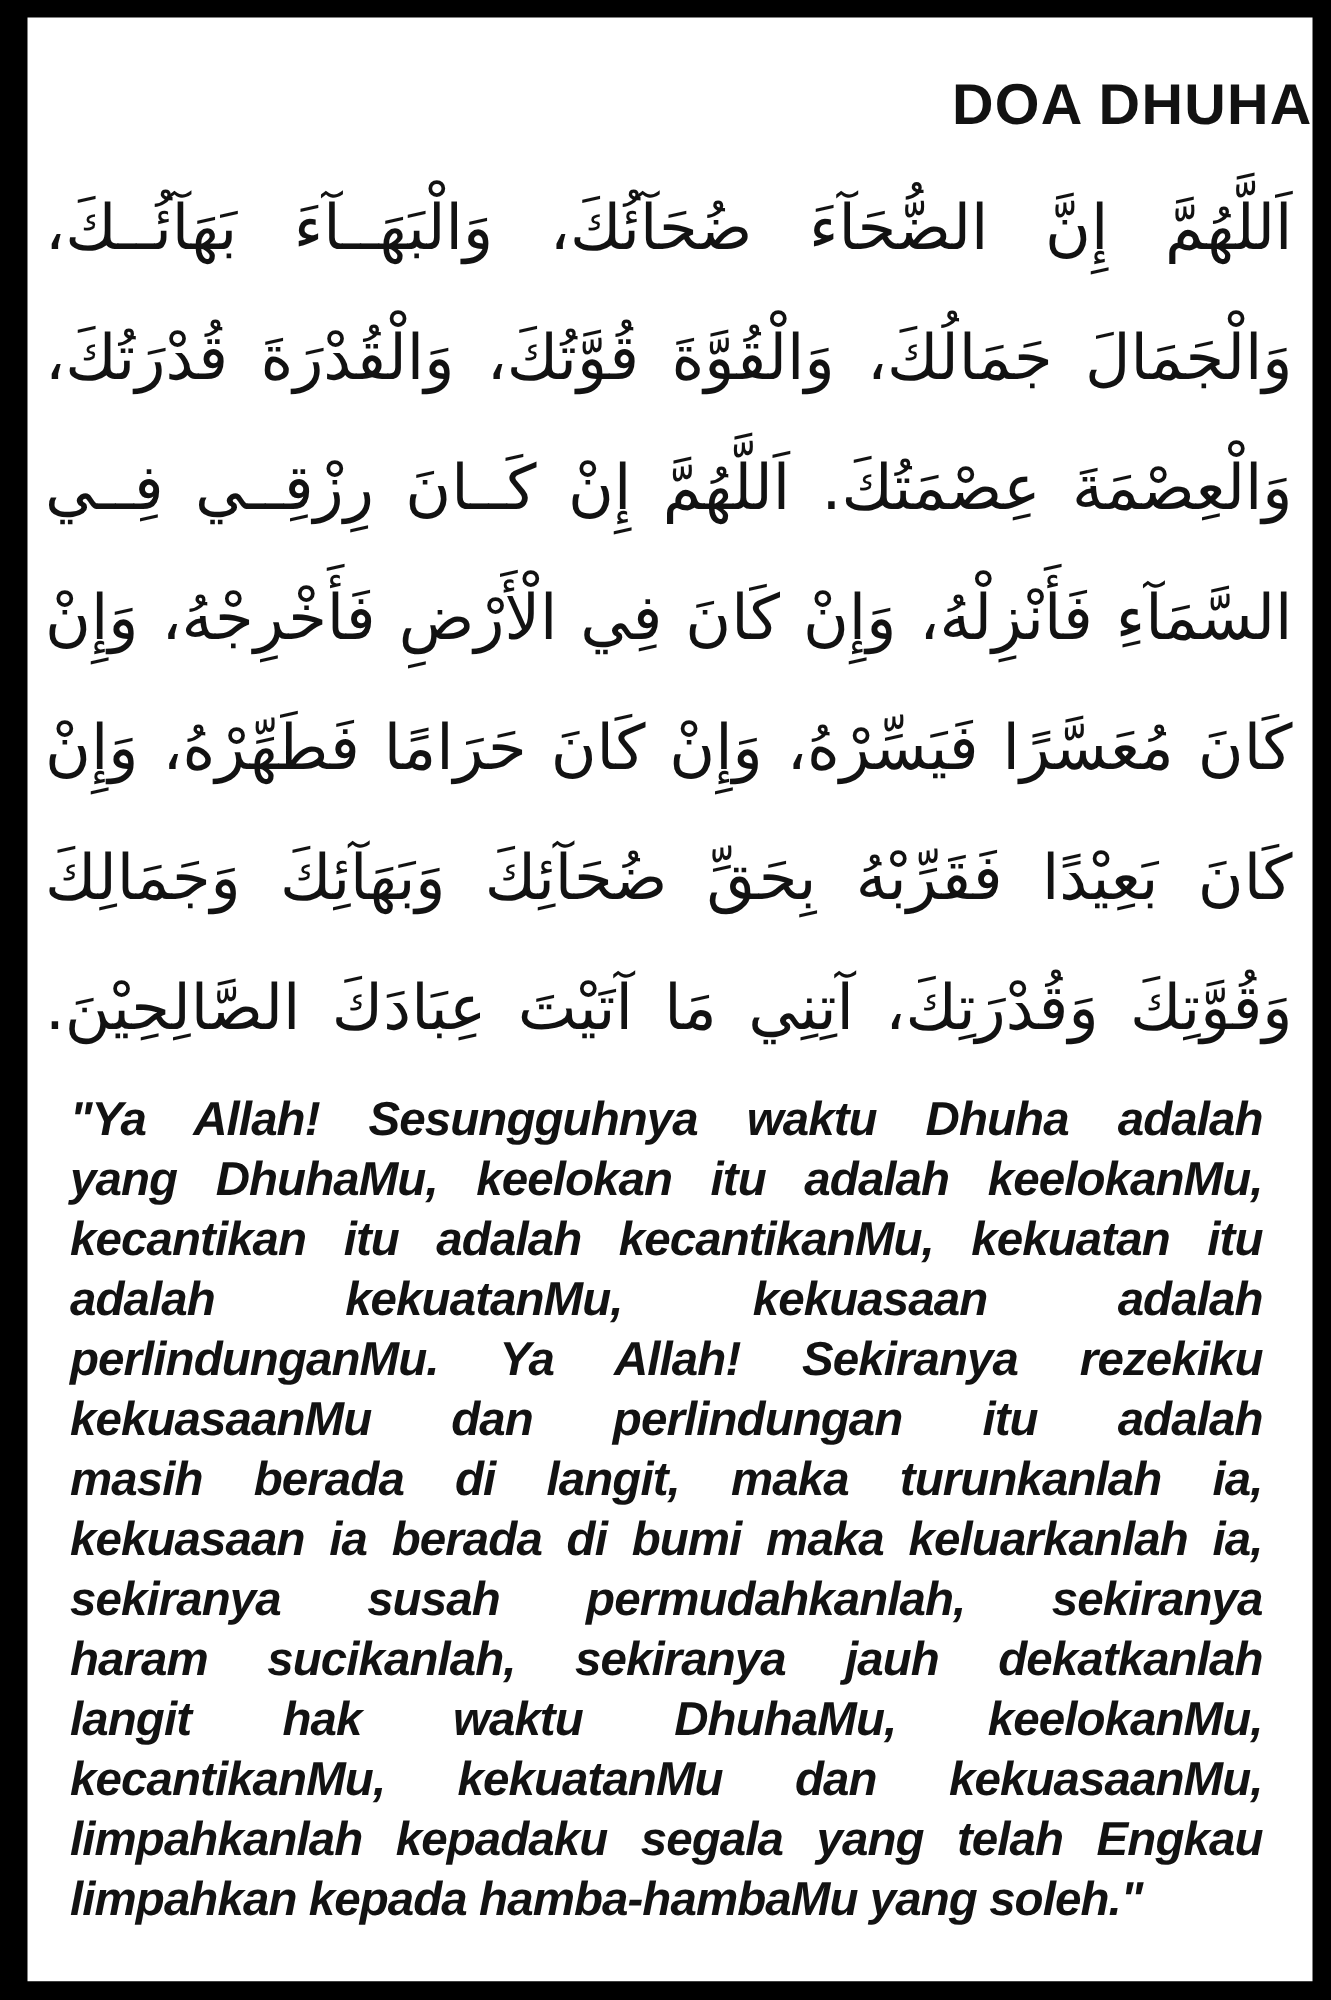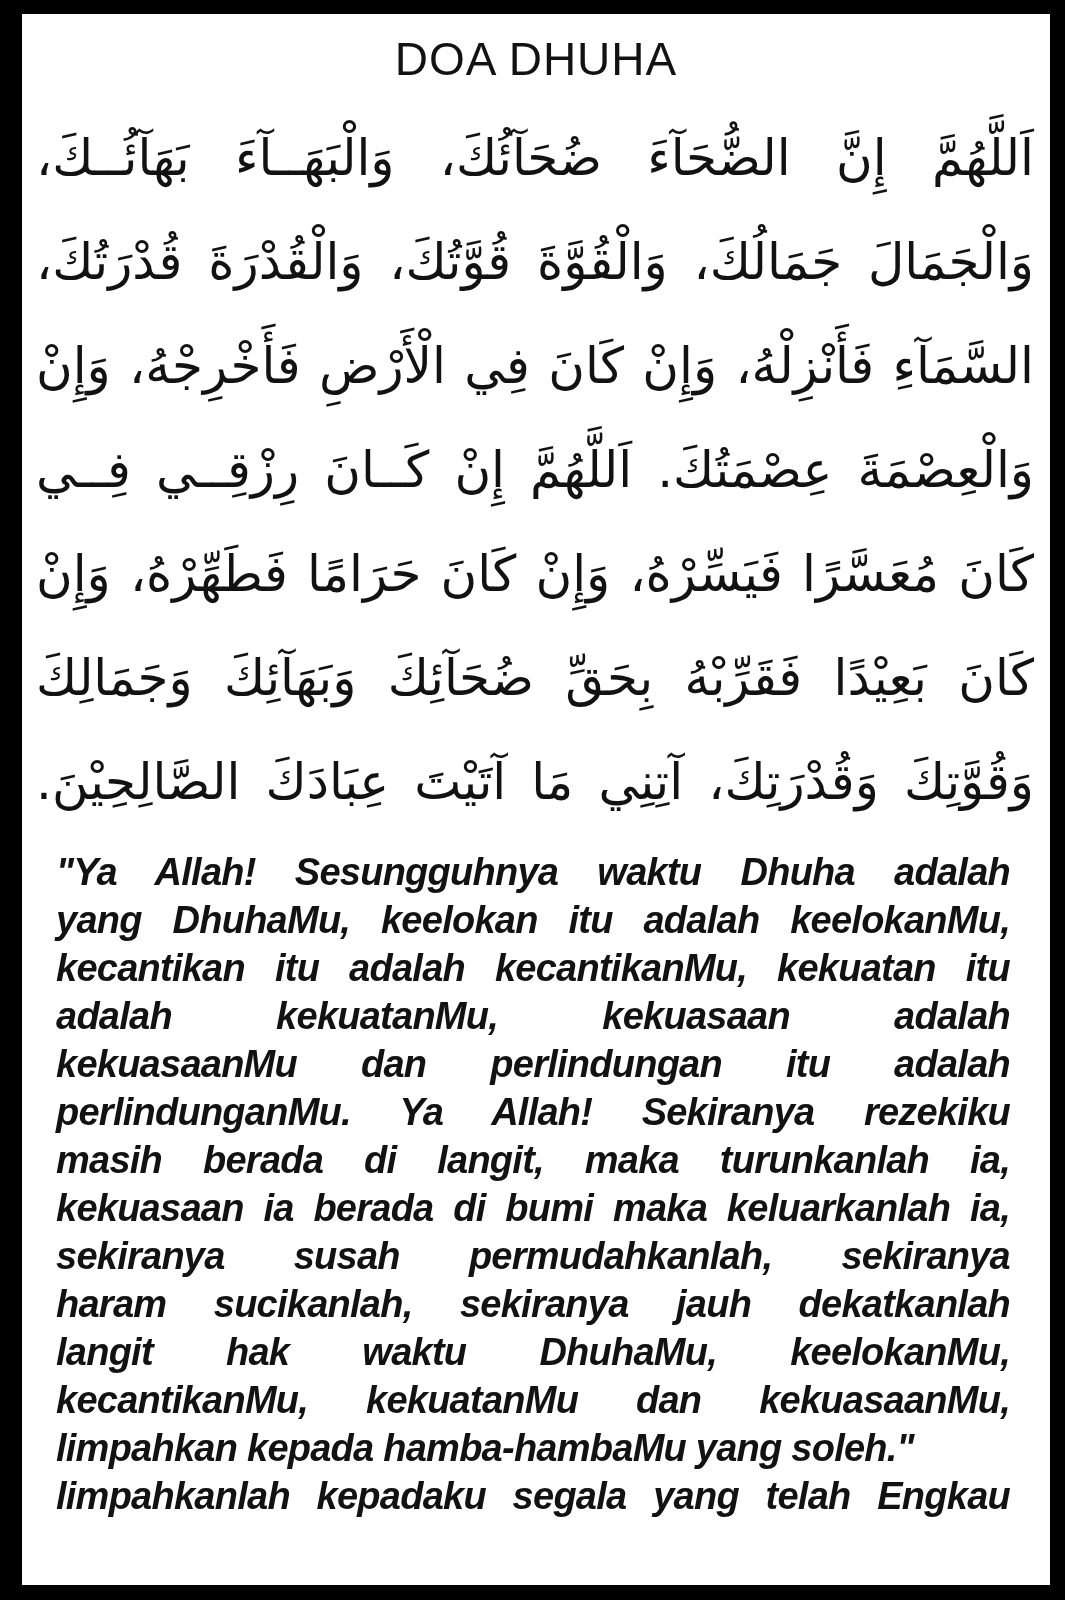--- a/index.html
+++ b/index.html
@@ -15,24 +15,24 @@
     position: absolute;
     left: 22px;
     top: 14px;
     width: 1028px;
     height: 1571px;
     background: var(--page, #fff);
     color: var(--ink, #121212);
     box-sizing: border-box;
   }
   .title {
-    margin-top: 20px;
-    text-align: center;
+    margin-top: 44px;
+    text-align: right;
     font-family: "Liberation Sans", sans-serif;
-    font-weight: normal;
+    font-weight: bold;
     font-size: 46px;
     line-height: 50px;
     letter-spacing: 1px;
     color: var(--ink, #121212);
   }
   .arabic {
     margin: 22px 16px 0 14px;
   }
   .ar-line {
     direction: rtl;
@@ -65,37 +65,37 @@
 </head>
 <body>
 
 <div class="page">
 
   <div class="title">DOA DHUHA</div>
 
   <div class="arabic" lang="ar" dir="rtl">
     <div class="ar-line">اَللَّهُمَّ إِنَّ الضُّحَآءَ ضُحَآئُكَ، وَالْبَهَــآءَ بَهَآئُــكَ،</div>
     <div class="ar-line">وَالْجَمَالَ جَمَالُكَ، وَالْقُوَّةَ قُوَّتُكَ، وَالْقُدْرَةَ قُدْرَتُكَ،</div>
+    <div class="ar-line">وَالْعِصْمَةَ عِصْمَتُكَ. اَللَّهُمَّ إِنْ كَــانَ رِزْقِــي فِــي</div>
     <div class="ar-line">السَّمَآءِ فَأَنْزِلْهُ، وَإِنْ كَانَ فِي الْأَرْضِ فَأَخْرِجْهُ، وَإِنْ</div>
-    <div class="ar-line">وَالْعِصْمَةَ عِصْمَتُكَ. اَللَّهُمَّ إِنْ كَــانَ رِزْقِــي فِــي</div>
     <div class="ar-line">كَانَ مُعَسَّرًا فَيَسِّرْهُ، وَإِنْ كَانَ حَرَامًا فَطَهِّرْهُ، وَإِنْ</div>
     <div class="ar-line">كَانَ بَعِيْدًا فَقَرِّبْهُ بِحَقِّ ضُحَآئِكَ وَبَهَآئِكَ وَجَمَالِكَ</div>
     <div class="ar-line">وَقُوَّتِكَ وَقُدْرَتِكَ، آتِنِي مَا آتَيْتَ عِبَادَكَ الصَّالِحِيْنَ.</div>
   </div>
 
   <div class="latin" lang="id">
     <div class="tr-line">"Ya Allah! Sesungguhnya waktu Dhuha adalah</div>
     <div class="tr-line">yang DhuhaMu, keelokan itu adalah keelokanMu,</div>
     <div class="tr-line">kecantikan itu adalah kecantikanMu, kekuatan itu</div>
     <div class="tr-line">adalah kekuatanMu, kekuasaan adalah</div>
+    <div class="tr-line">perlindunganMu. Ya Allah! Sekiranya rezekiku</div>
     <div class="tr-line">kekuasaanMu dan perlindungan itu adalah</div>
-    <div class="tr-line">perlindunganMu. Ya Allah! Sekiranya rezekiku</div>
     <div class="tr-line">masih berada di langit, maka turunkanlah ia,</div>
     <div class="tr-line">kekuasaan ia berada di bumi maka keluarkanlah ia,</div>
     <div class="tr-line">sekiranya susah permudahkanlah, sekiranya</div>
     <div class="tr-line">haram sucikanlah, sekiranya jauh dekatkanlah</div>
     <div class="tr-line">langit hak waktu DhuhaMu, keelokanMu,</div>
     <div class="tr-line">kecantikanMu, kekuatanMu dan kekuasaanMu,</div>
+    <div class="tr-line">limpahkanlah kepadaku segala yang telah Engkau</div>
     <div class="tr-line last">limpahkan kepada hamba-hambaMu yang soleh."</div>
-    <div class="tr-line">limpahkanlah kepadaku segala yang telah Engkau</div>
   </div>
 
 </div>
 
 </body></html>

